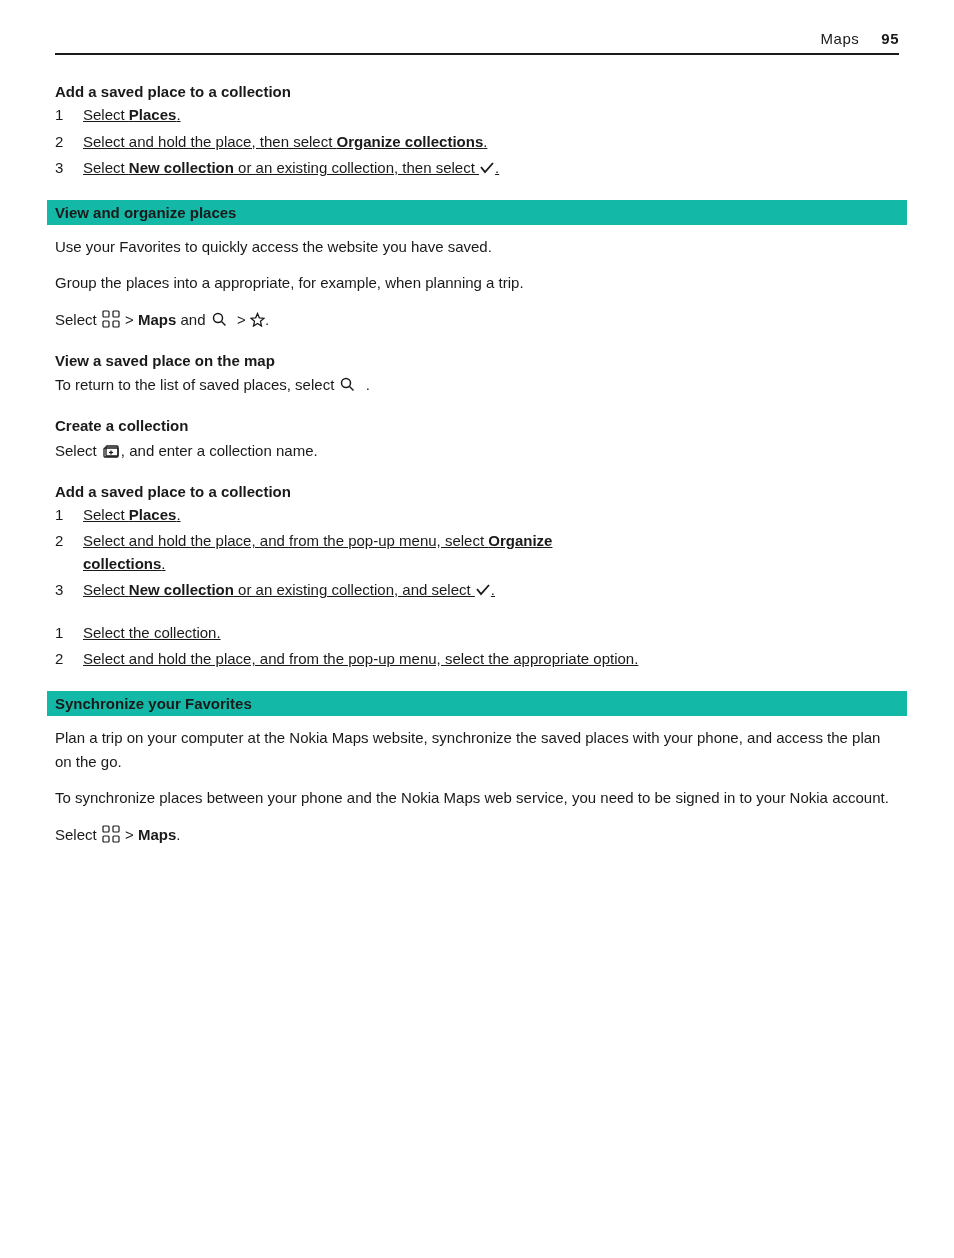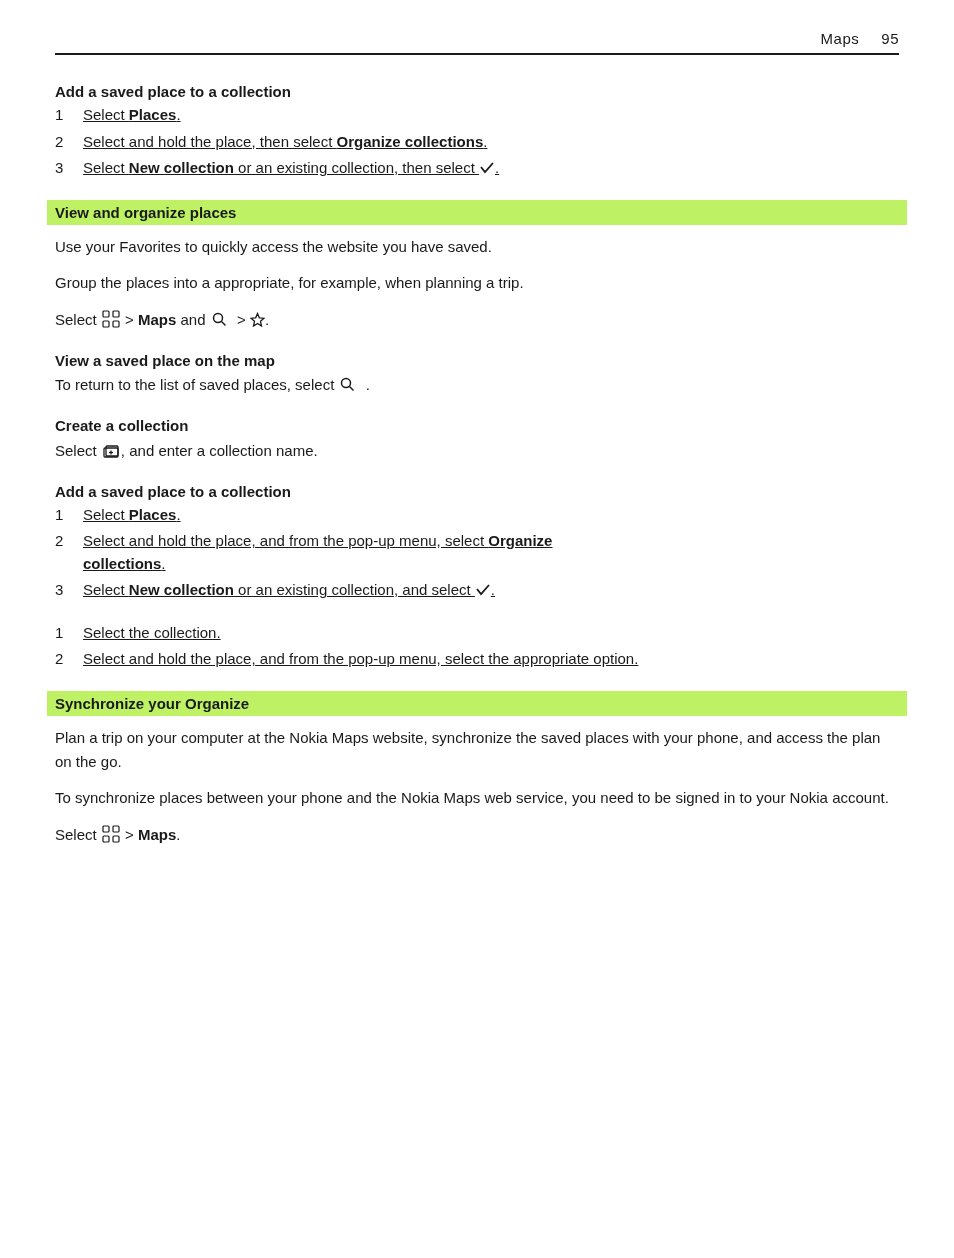--- a/index.html
+++ b/index.html
@@ -35,36 +35,36 @@
     }
 
     .header-title {
       font-size: 15px;
       font-weight: normal;
       letter-spacing: 0.5px;
     }
 
     .header-title span.page-num {
       font-size: 15px;
-      font-weight: normal;
+      font-weight: bold;
       margin-left: 8px;
     }
 
     .section {
       margin-bottom: 20px;
     }
 
     .section-heading {
       font-weight: bold;
       font-size: 15px;
       margin-bottom: 4px;
     }
 
     .section-subheading-bar {
-      background-color: #bef264;
+      background-color: #14b8a6;
       padding: 4px 8px;
       font-weight: bold;
       font-size: 15px;
       margin-bottom: 10px;
       margin-left: -8px;
       margin-right: -8px;
     }
 
     .numbered-list {
       list-style: none;
@@ -308,21 +308,21 @@
         <span class="list-content">Select the collection.</span>
       </li>
       <li>
         <span class="num">2</span>
         <span class="list-content">Select and hold the place, and from the pop-up menu, select the appropriate option.</span>
       </li>
     </ol>
   </div>
 
   <div class="section">
-    <div class="section-subheading-bar">Synchronize your Organize</div>
+    <div class="section-subheading-bar">Synchronize your Favorites</div>
     <p>Plan a trip on your computer at the Nokia Maps website, synchronize the saved places with your phone, and access the plan on the go.</p>
     <p>To synchronize places between your phone and the Nokia Maps web service, you need to be signed in to your Nokia account.</p>
     <p>
       Select
       <span class="apps-icon">
         <svg viewBox="0 0 18 18" fill="none">
           <rect x="1" y="1" width="6" height="6" rx="1" stroke="#1a1a1a" stroke-width="1.2" fill="none"></rect>
           <rect x="11" y="1" width="6" height="6" rx="1" stroke="#1a1a1a" stroke-width="1.2" fill="none"></rect>
           <rect x="1" y="11" width="6" height="6" rx="1" stroke="#1a1a1a" stroke-width="1.2" fill="none"></rect>
           <rect x="11" y="11" width="6" height="6" rx="1" stroke="#1a1a1a" stroke-width="1.2" fill="none"></rect>

